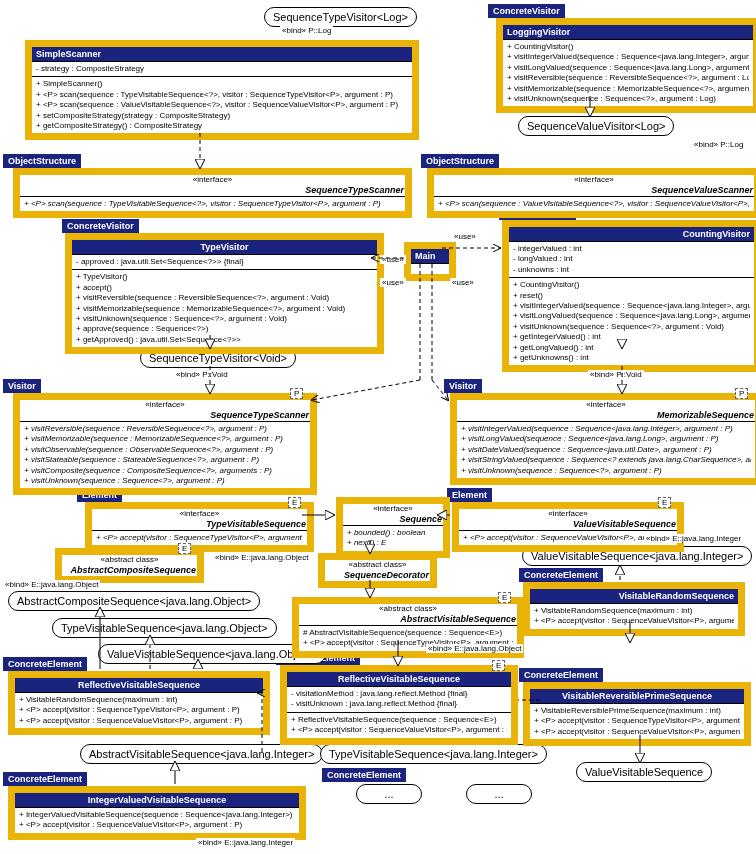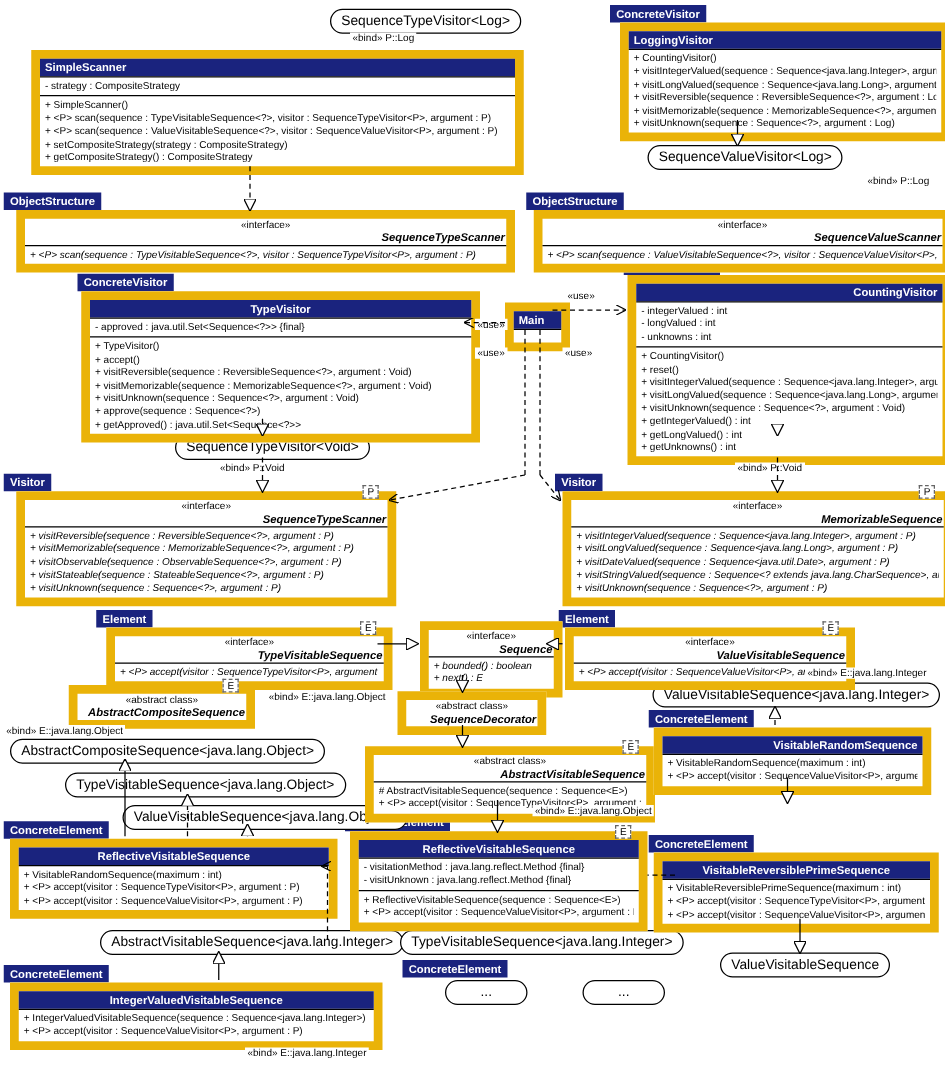--- a/index.html
+++ b/index.html
@@ -133,20 +133,21 @@
 </div>
 
 <div class="box" style="left:13px;top:393px;width:290px">
   <div class="stereo">«interface»</div>
   <div class="title">SequenceTypeScanner</div>
   <div class="sect ital">
     <div>+ visitReversible(sequence : ReversibleSequence&lt;?&gt;, argument : P)</div>
     <div>+ visitMemorizable(sequence : MemorizableSequence&lt;?&gt;, argument : P)</div>
     <div>+ visitObservable(sequence : ObservableSequence&lt;?&gt;, argument : P)</div>
     <div>+ visitStateable(sequence : StateableSequence&lt;?&gt;, argument : P)</div>
+    <div>+ visitComposite(sequence : CompositeSequence&lt;?&gt;, arguments : P)</div>
     <div>+ visitUnknown(sequence : Sequence&lt;?&gt;, argument : P)</div>
   </div>
 </div>
 <div class="param" style="left:290px;top:388px">P</div>
 
 <div class="box" style="left:450px;top:393px;width:298px">
   <div class="stereo">«interface»</div>
   <div class="title">MemorizableSequence</div>
   <div class="sect ital">
     <div>+ visitIntegerValued(sequence : Sequence&lt;java.lang.Integer&gt;, argument : P)</div>

